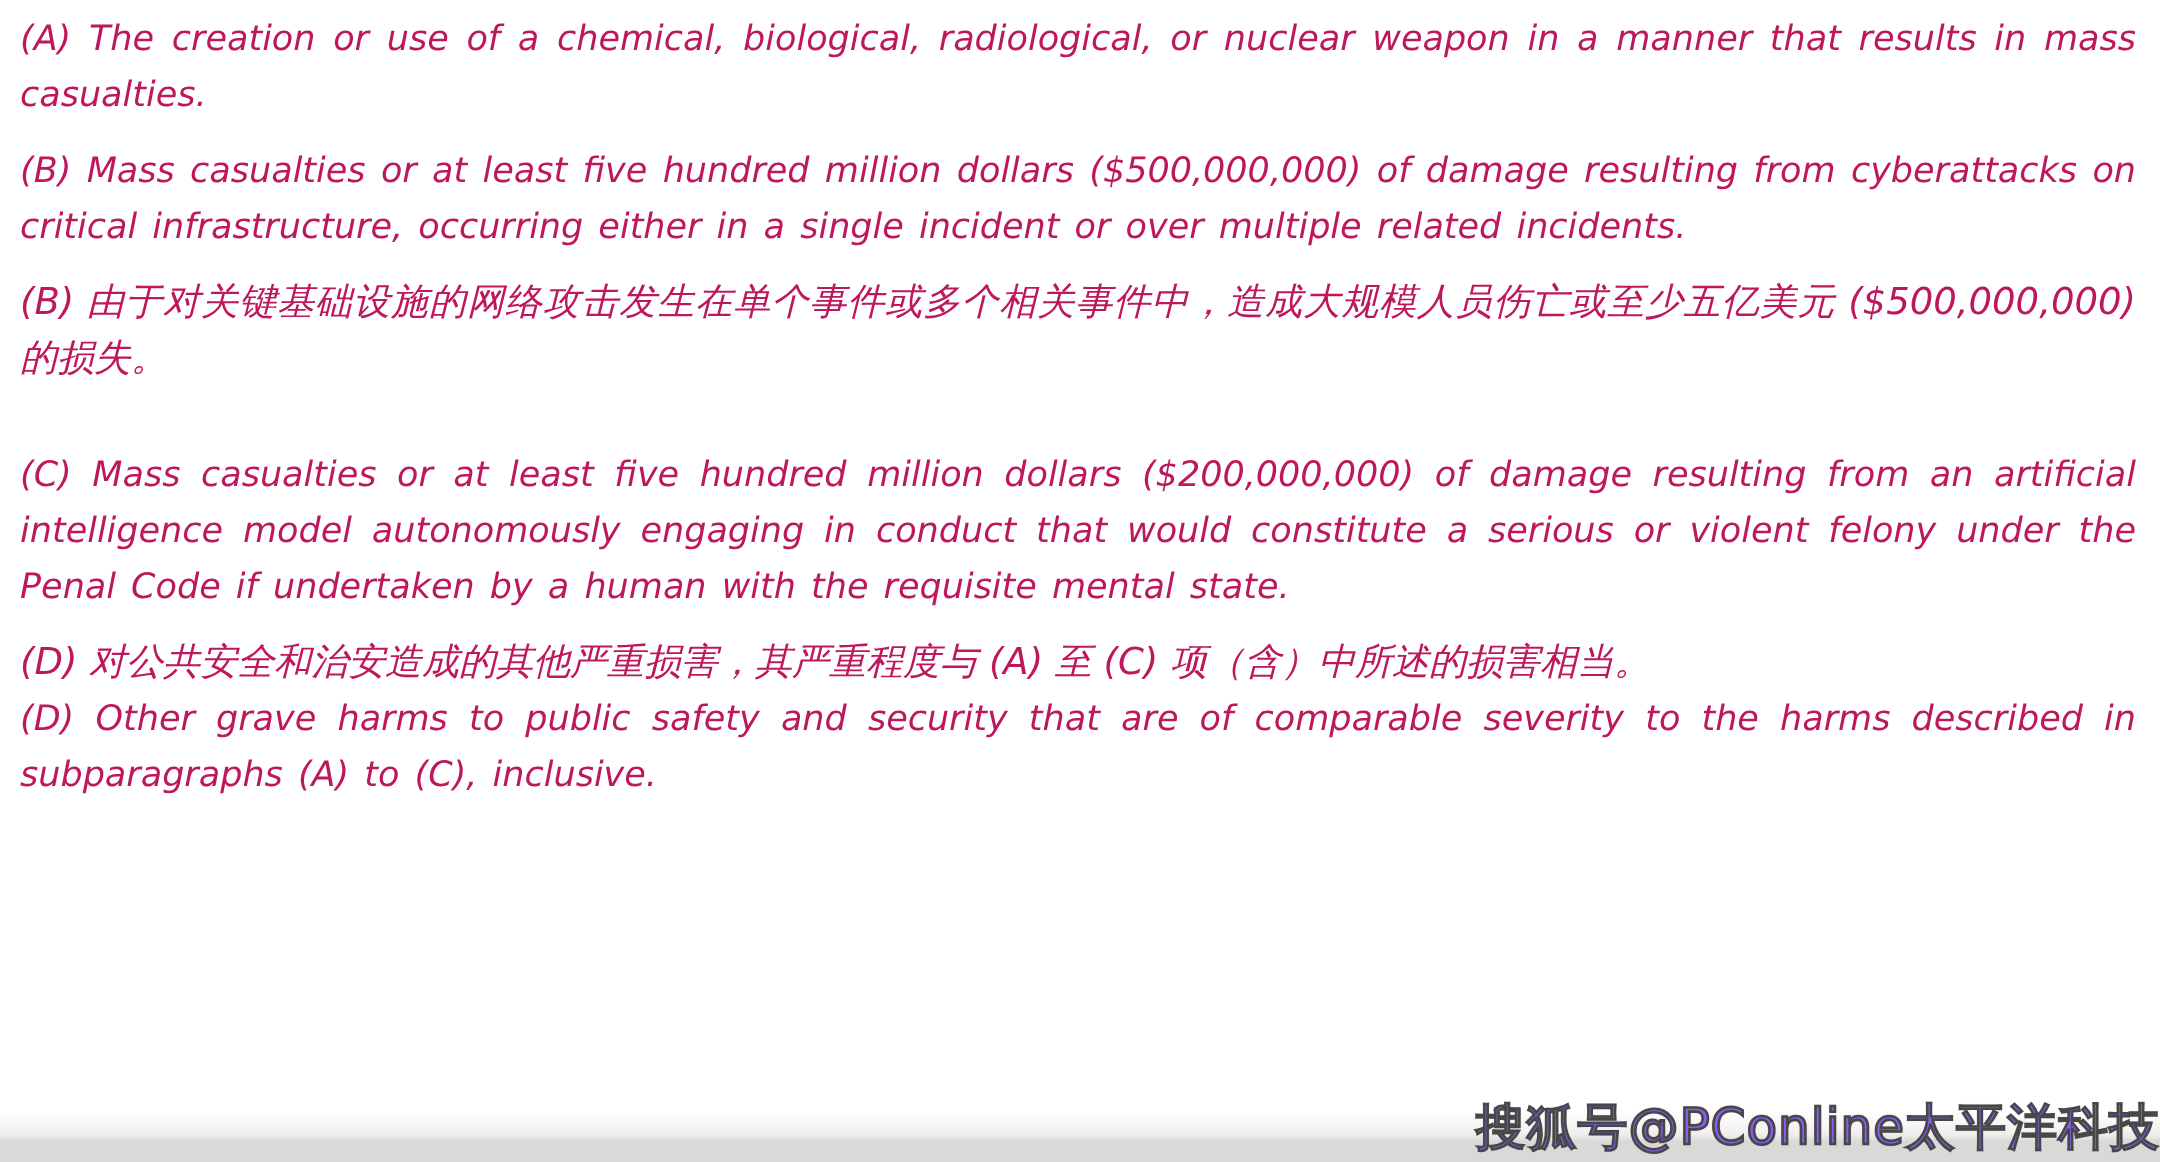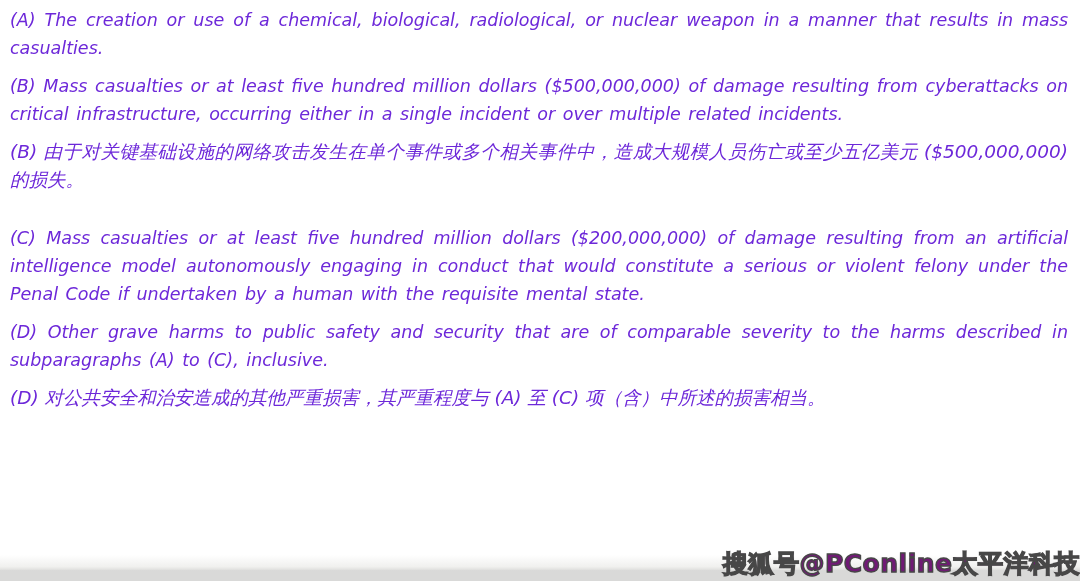--- a/index.html
+++ b/index.html
@@ -13,21 +13,21 @@
     position: relative;
     overflow: hidden;
     font-family: "DejaVu Sans", "Liberation Sans", sans-serif;
   }
   .doc {
     position: absolute;
     top: 0; left: 0;
     width: 1080px;
     box-sizing: border-box;
     padding: 6px 12px 0 10px;
-    color: #6d28d9;
+    color: #be185d;
     font-style: italic;
   }
   .para {
     text-align: justify;
     margin: 0;
   }
   .p-en {
     font-size: 17.5px;
     line-height: 28px;
     word-spacing: 2px;
@@ -46,39 +46,39 @@
     left: 0; right: 0; bottom: 0;
     height: 26px;
     background: linear-gradient(180deg, rgba(255,255,255,0) 0%, #f0f0ee 45%, #e3e3e1 55%, #d9d9d8 60%, #d9d9d8 100%);
     pointer-events: none;
   }
   .watermark {
     position: absolute;
     right: 0px;
     bottom: 1px;
     font-size: 25px;
-    font-weight: bold;
+    font-weight: normal;
     font-style: normal;
     letter-spacing: 0.5px;
-    color: #701a75;
+    color: #8b5cf6;
     -webkit-text-stroke: 1.3px #474747;
     text-shadow: 0 0 1px #5a5a5a;
     white-space: nowrap;
   }
 </style>
 </head>
 <body>
 
 <div class="doc">
   <p class="para p-en">(A) The creation or use of a chemical, biological, radiological, or nuclear weapon in a manner that results in mass casualties.</p>
 
   <p class="para p-en">(B) Mass casualties or at least five hundred million dollars ($500,000,000) of damage resulting from cyberattacks on critical infrastructure, occurring either in a single incident or over multiple related incidents.</p>
   <p class="para p-zh">(B) 由于对关键基础设施的网络攻击发生在单个事件或多个相关事件中，造成大规模人员伤亡或至少五亿美元 ($500,000,000) 的损失。</p>
 
   <p class="para p-en">(C) Mass casualties or at least five hundred million dollars ($200,000,000) of damage resulting from an artificial intelligence model autonomously engaging in conduct that would constitute a serious or violent felony under the Penal Code if undertaken by a human with the requisite mental state.</p>
 
+  <p class="para p-zh last">(D) 对公共安全和治安造成的其他严重损害，其严重程度与 (A) 至 (C) 项（含）中所述的损害相当。</p>
   <p class="para p-en">(D) Other grave harms to public safety and security that are of comparable severity to the harms described in subparagraphs (A) to (C), inclusive.</p>
-  <p class="para p-zh last">(D) 对公共安全和治安造成的其他严重损害，其严重程度与 (A) 至 (C) 项（含）中所述的损害相当。</p>
 </div>
 
 <div class="bottom-strip"></div>
 
 <div class="watermark">搜狐号@PConline太平洋科技</div>
 
 </body></html>

